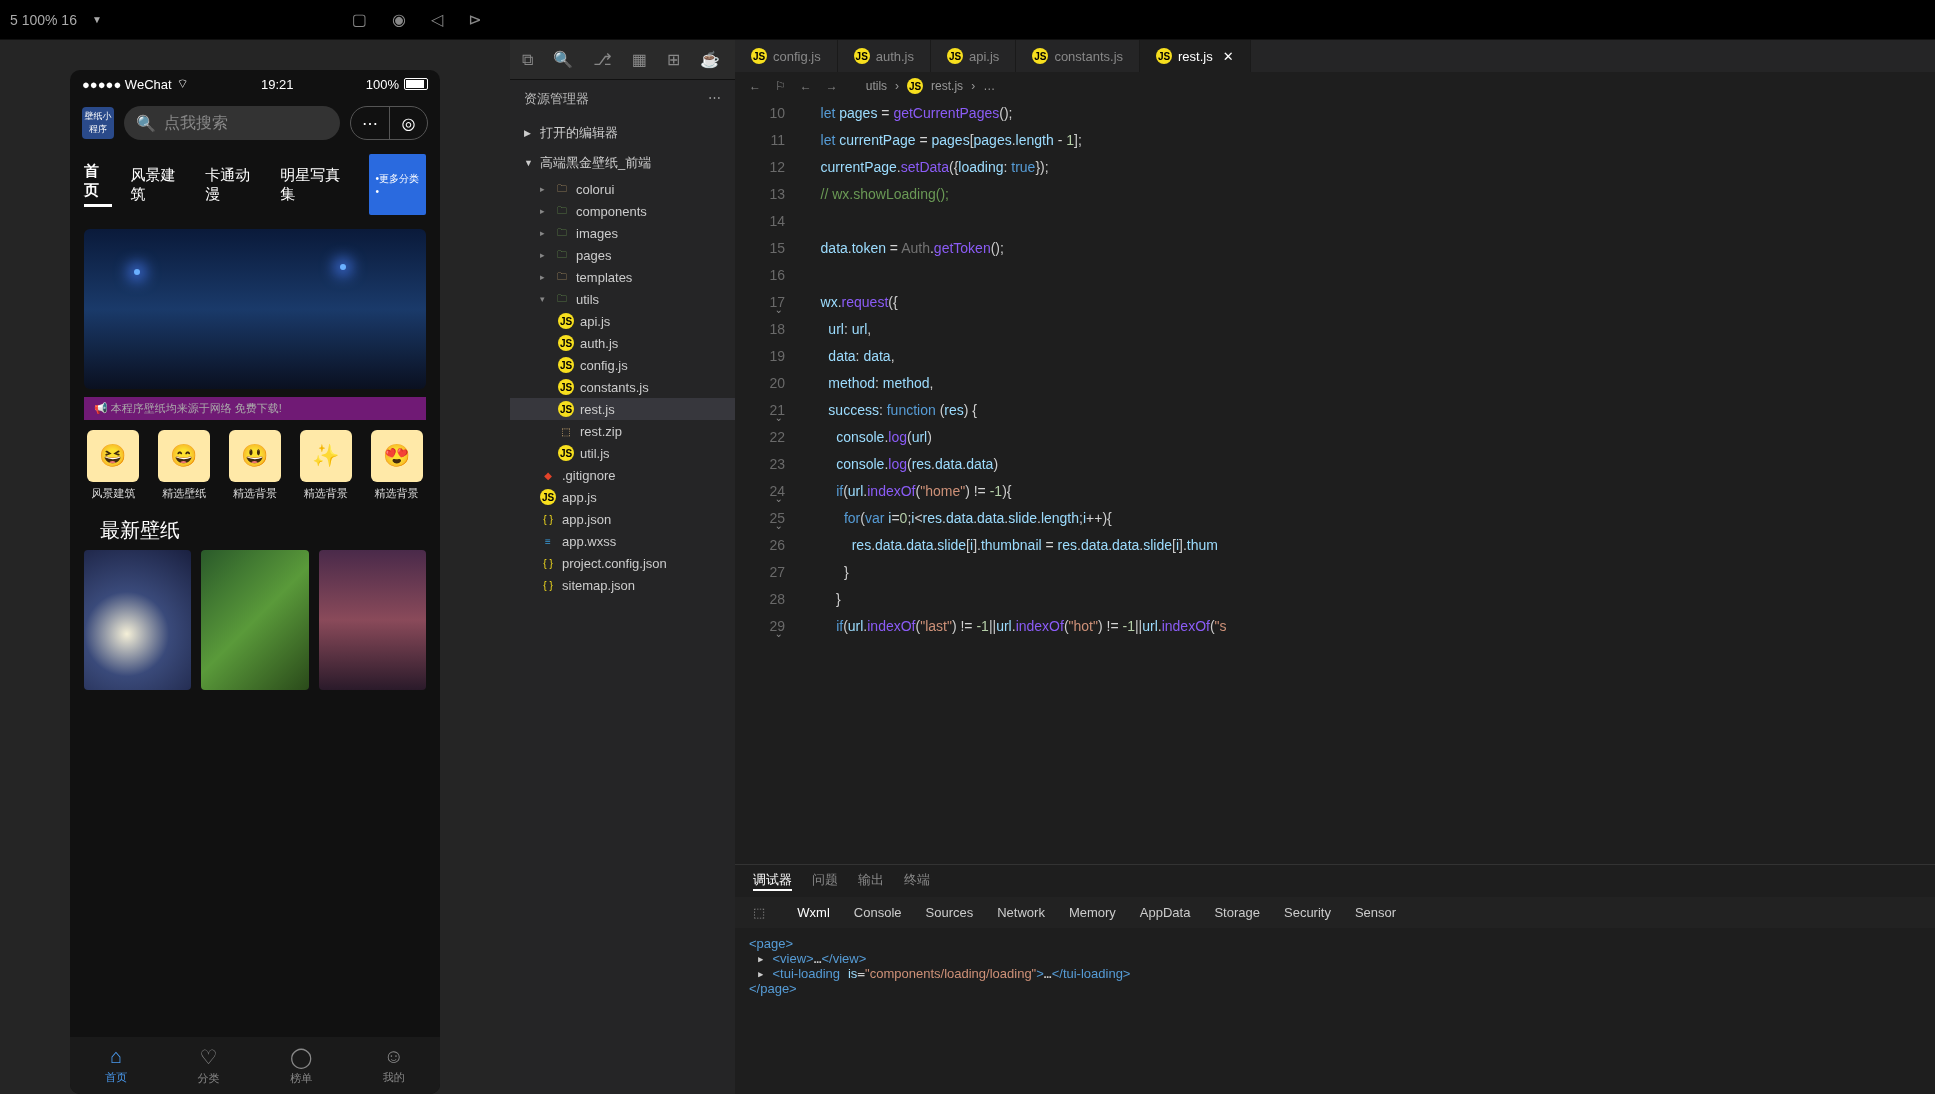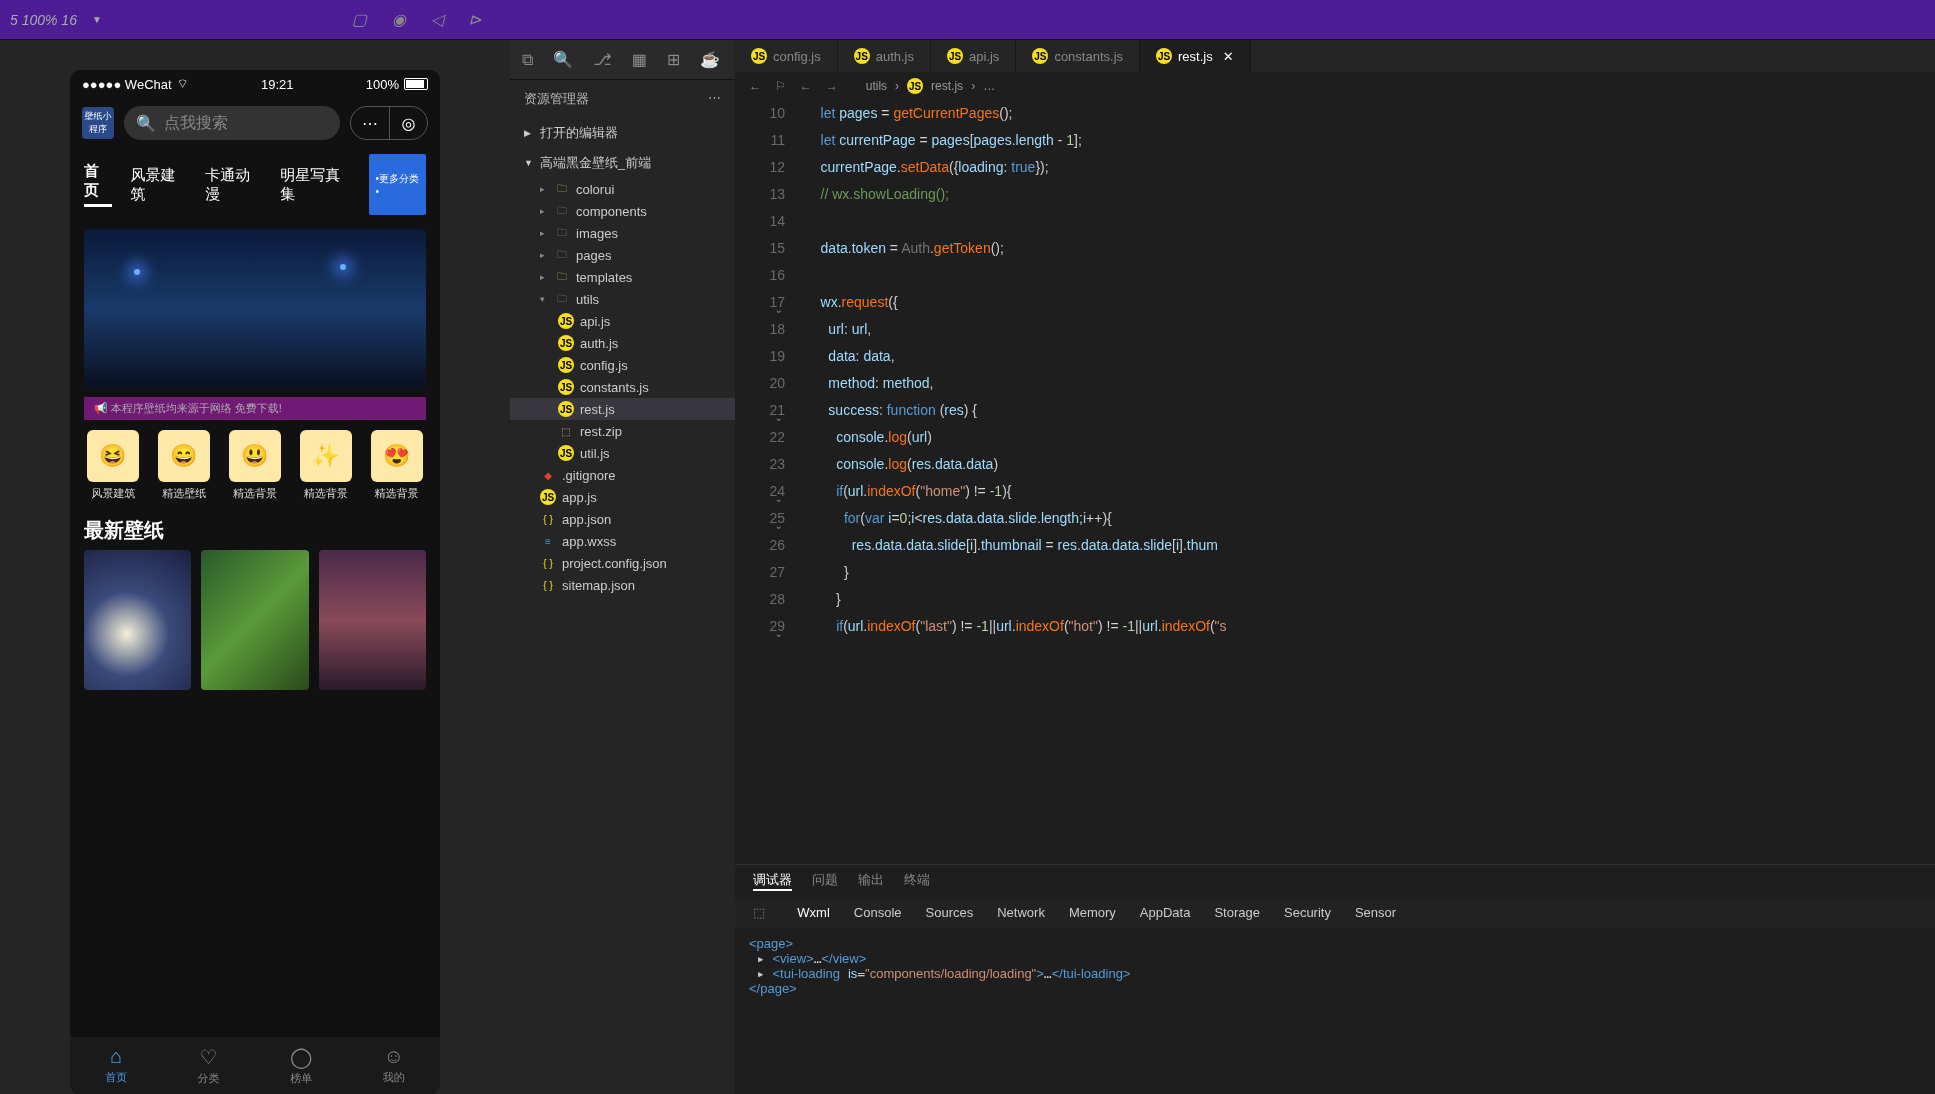--- a/index.html
+++ b/index.html
@@ -1,17 +1,17 @@
 <!DOCTYPE html>
 <html><head>
 <meta charset="utf-8">
 <style>
 * { margin:0; padding:0; box-sizing:border-box; font-family: -apple-system, "Segoe UI", sans-serif; }
 body { background:#1e1e1e; color:#ccc; width:1935px; height:1094px; overflow:hidden; display:flex; flex-direction:column; }
-.topbar { height:40px; background:#4c1d95; display:flex; align-items:center; padding:0 10px; border-bottom:1px solid #111;font-style:italic; }
+.topbar { height:40px; background:#000000; display:flex; align-items:center; padding:0 10px; border-bottom:1px solid #111; }
 .topbar-left { display:flex; align-items:center; gap:15px; color:#aaa; font-size:14px; }
 .topbar-left .chev { font-size:10px; }
 .topbar-icons { margin-left:auto; display:flex; gap:25px; color:#888; }
 .topbar-icons span { cursor:pointer; }
 .main { flex:1; display:flex; }
 
 
 .sim-wrap { width:510px; background:#252525; display:flex; justify-content:center; padding-top:30px; }
 .phone { width:370px; background:#111; border-radius:10px; overflow:hidden; display:flex; flex-direction:column; }
 .phone-status { display:flex; align-items:center; justify-content:space-between; padding:6px 12px; color:#fff; font-size:13px; }
@@ -28,21 +28,21 @@
 .tabs .active { font-weight:bold; border-bottom:3px solid #fff; padding-bottom:4px; }
 .tabs .more { margin-left:auto; background:#2a6adf; color:#fff; font-size:10px; padding:18px 6px; border-radius:2px; }
 .banner { margin:8px 14px; height:160px; border-radius:6px; background:linear-gradient(180deg,#0a1a3a 0%,#1a3a6a 50%,#0a1020 100%); position:relative; }
 .banner::before,.banner::after{content:'';position:absolute;width:6px;height:6px;background:#6ab0ff;border-radius:50%;box-shadow:0 0 15px 5px #4a80ff;}
 .banner::before{top:40px;left:50px;}
 .banner::after{top:35px;right:80px;}
 .notice { margin:0 14px; background:#701a75; color:#aaa; font-size:11px; padding:4px 10px; white-space:nowrap; overflow:hidden; }
 .catrow { display:flex; justify-content:space-around; padding:10px 8px; }
 .cat { display:flex; flex-direction:column; align-items:center; gap:4px; font-size:11px; color:#ddd; }
 .cat .face { width:52px; height:52px; background:#ffe9a8; border-radius:6px; display:flex; align-items:center; justify-content:center; font-size:22px; }
-.sect-title { color:#fff; font-size:20px; font-weight:bold; padding:6px 14px; }
+.sect-title { color:#fff; font-size:20px; font-weight:normal; padding:6px 30px; }
 .wallrow { display:flex; gap:10px; padding:0 14px; }
 .wall { flex:1; height:140px; border-radius:4px; }
 .w1 { background:radial-gradient(circle at 40% 60%,#f5f0d8 0%,#3a4a7a 40%,#1a2040 100%); }
 .w2 { background:linear-gradient(135deg,#2a5a2a 0%,#5a9a3a 50%,#2a4a1a 100%); }
 .w3 { background:linear-gradient(180deg,#4a2a4a 0%,#8a4a5a 50%,#2a1a2a 100%); }
 .tabbar { display:flex; justify-content:space-around; padding:8px 0; background:#1a1a1a; margin-top:auto; }
 .titem { display:flex; flex-direction:column; align-items:center; gap:2px; font-size:11px; color:#888; }
 .titem.active { color:#4a9aef; }
 .titem .ico { font-size:20px; }
 
@@ -72,21 +72,21 @@
 .etab { padding:8px 16px; display:flex; align-items:center; gap:6px; font-size:13px; color:#888; border-right:1px solid #1a1a1a; cursor:pointer; }
 .etab.active { background:#1e1e1e; color:#fff; }
 .etab .close { margin-left:4px; }
 .crumbs { padding:6px 14px; display:flex; align-items:center; gap:8px; font-size:12px; color:#999; }
 .crumbs .ico-row { display:flex; gap:14px; margin-right:20px; color:#888; }
 .code { flex:1; display:flex; font-family:Consolas,monospace; font-size:14px; overflow:hidden; position:relative; }
 .gutter { width:70px; text-align:right; padding-right:20px; color:#6a6a6a; background:#1e1e1e; }
 .gutter div { height:27px; line-height:27px; position:relative; }
 .fold { position:absolute; right:2px; top:7px; font-size:10px; color:#888; }
 .codetext { flex:1; white-space:pre; line-height:27px; }
-.kw { color:#569cd6; } .fn { color:#f97316; } .str { color:#ce9178; } .num { color:#b5cea8; } .prop { color:#9cdcfe; } .op { color:#d4d4d4; } .cmt { color:#6a9955; } .cls { color:#737373; }
+.kw { color:#569cd6; } .fn { color:#8b5cf6; } .str { color:#ce9178; } .num { color:#b5cea8; } .prop { color:#9cdcfe; } .op { color:#d4d4d4; } .cmt { color:#6a9955; } .cls { color:#737373; }
 
 .devtools { height:230px; border-top:1px solid #333; display:flex; flex-direction:column; background:#1e1e1e; }
 .dt-tabs1 { display:flex; gap:20px; padding:6px 18px; font-size:13px; color:#888; }
 .dt-tabs1 .active { color:#fff; border-bottom:2px solid #fff; }
 .dt-tabs2 { display:flex; gap:24px; padding:8px 18px; font-size:13px; color:#ccc; background:#222; align-items:center; }
 .dt-tabs2 .active { color:#fff; }
 .dt-tabs2 .pick { color:#888; margin-right:8px; }
 .dt-body { flex:1; padding:8px 14px; font-family:Consolas,monospace; font-size:13px; }
 .tag { color:#569cd6;text-align:center; } .attr { color:#9cdcfe; } .val { color:#ce9178; }
 </style>

